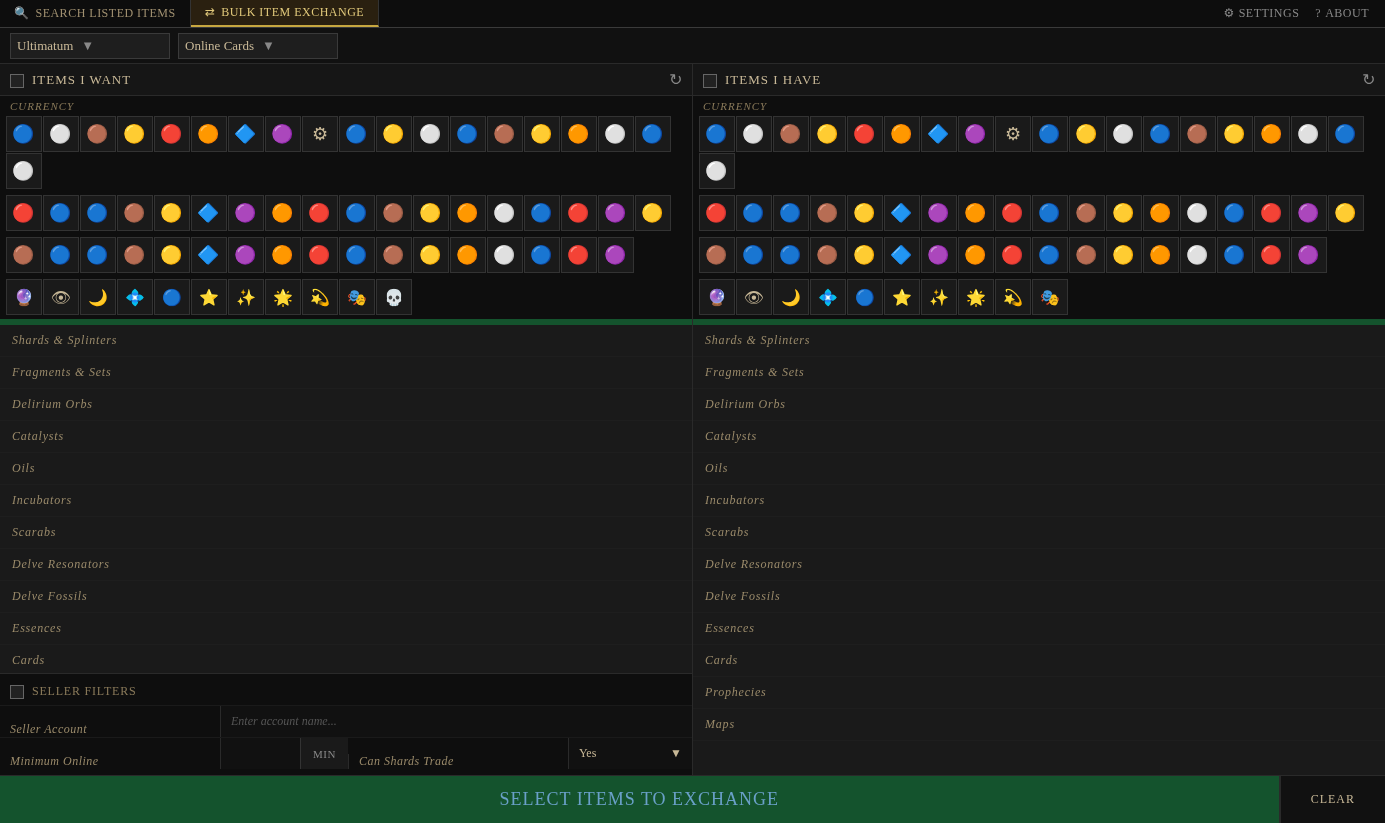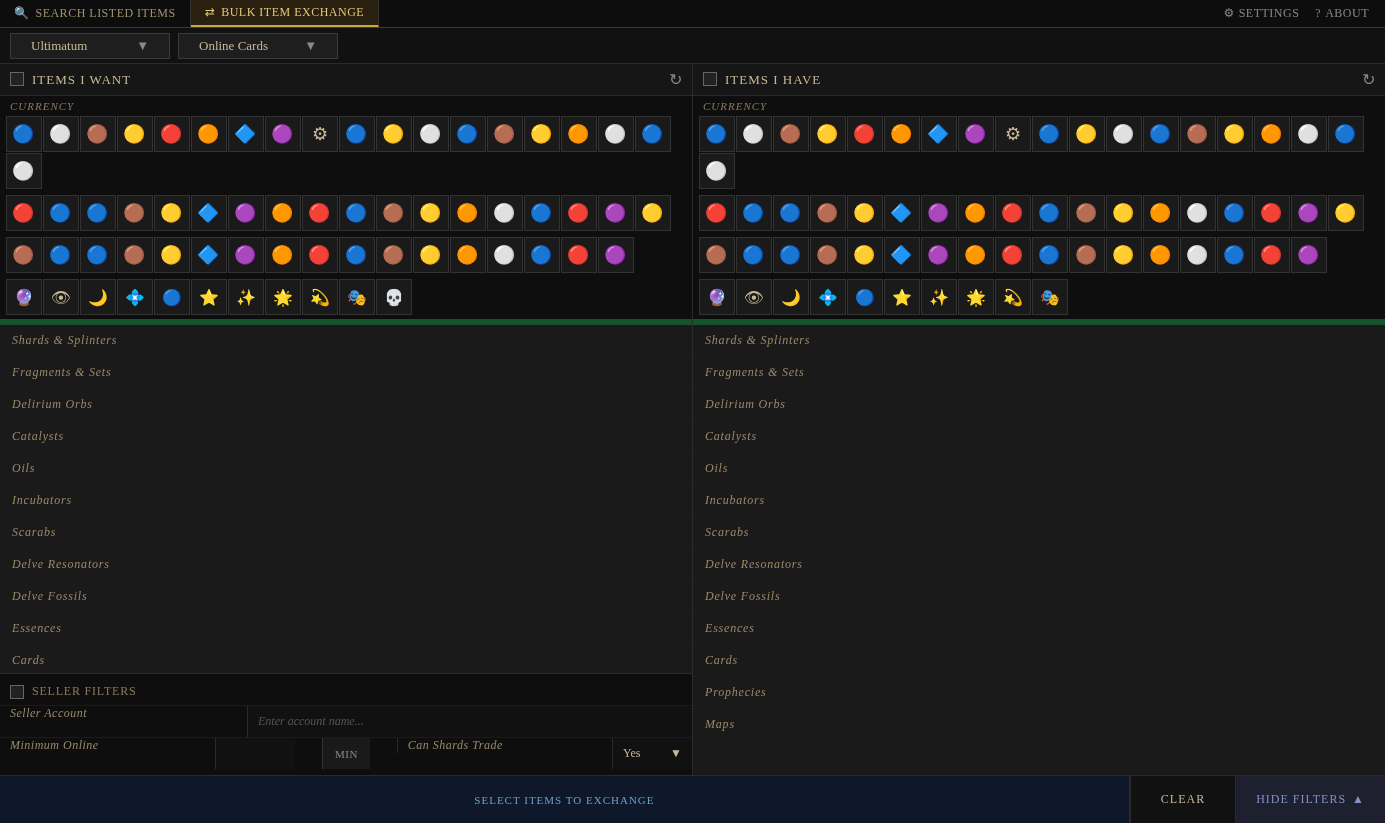--- a/index.html
+++ b/index.html
@@ -72,24 +72,24 @@
       font-size: 13px;
       font-family: inherit;
       outline: none;
     }
     .highlight-input::placeholder { color: #555; }
     .dropdown-select {
       display: flex;
       align-items: center;
       background: #1e1e1e;
       border: 1px solid #3a3a3a;
-      padding: 4px 20px;
+      padding: 4px 6px;
       cursor: pointer;
       min-width: 160px;
-      justify-content: space-between;
+      justify-content: flex-start;
       color: #c8b897;
       font-size: 13px;
     }
     .dropdown-arrow { margin-left: 8px; color: #888; }
 
     
     .main-content {
       display: flex;
       height: calc(823px - 28px - 36px - 48px);
       overflow: hidden;
@@ -107,21 +107,21 @@
 
     .panel-header {
       display: flex;
       align-items: center;
       justify-content: space-between;
       padding: 6px 10px;
       background: #161616;
       border-bottom: 1px solid #2a2a2a;
       min-height: 30px;
     }
-    .panel-header-left { display: flex; align-items: flex-start; gap: 8px; }
+    .panel-header-left { display: flex; align-items: flex-end; gap: 8px; }
     .panel-checkbox {
       width: 14px; height: 14px;
       border: 1px solid #666;
       background: #222;
       display: flex; align-items: center; justify-content: center;
       cursor: pointer;
     }
     .panel-title {
       font-size: 13px;
       letter-spacing: 1px;
@@ -207,24 +207,24 @@
       height: 48px;
       background: #0a0a0a;
       border-top: 1px solid #2a2a2a;
       display: flex;
       align-items: center;
       padding: 0;
     }
     .exchange-btn {
       flex: 1;
       height: 100%;
-      background: #0f172a;
+      background: #14532d;
       border: none;
       color: #6aa0c8;
-      font-size: 11px;
+      font-size: 18px;
       letter-spacing: 1px;
       text-transform: uppercase;
       cursor: pointer;
       font-family: inherit;
       border-right: 1px solid #2a2a2a;
     }
     .clear-btn {
       padding: 0 30px;
       height: 100%;
       background: #111;
@@ -267,24 +267,23 @@
       padding: 4px 10px 6px;
     }
     .seller-filters-title {
       font-size: 12px;
       letter-spacing: 0.8px;
       text-transform: uppercase;
       color: #8a7a5a;
     }
     .filter-row {
       display: flex;
-      align-items: flex-start;
+      align-items: flex-end;
       border-top: 1px solid #1a1a1a;
       height: 32px;
-      gap: 27px;
     }
     .filter-label {
       width: 220px;
       padding: 0 10px;
       font-size: 12px;
       letter-spacing: 0.5px;
       color: #9a8a6a;
       font-style: italic;
     }
     .filter-input {
@@ -871,17 +870,13 @@
       <div class="category-item">Cards</div>
       <div class="category-item">Prophecies</div>
       <div class="category-item">Maps</div>
     </div>
   </div>
 </div>
 
 <div class="bottom-bar">
   <button class="exchange-btn">Select Items to Exchange</button>
   <button class="clear-btn">Clear</button>
-  <button class="hide-filters-btn">
-    <span>Hide Filters</span>
-    <span>▲</span>
-  </button>
 </div>
 
 </body></html>

